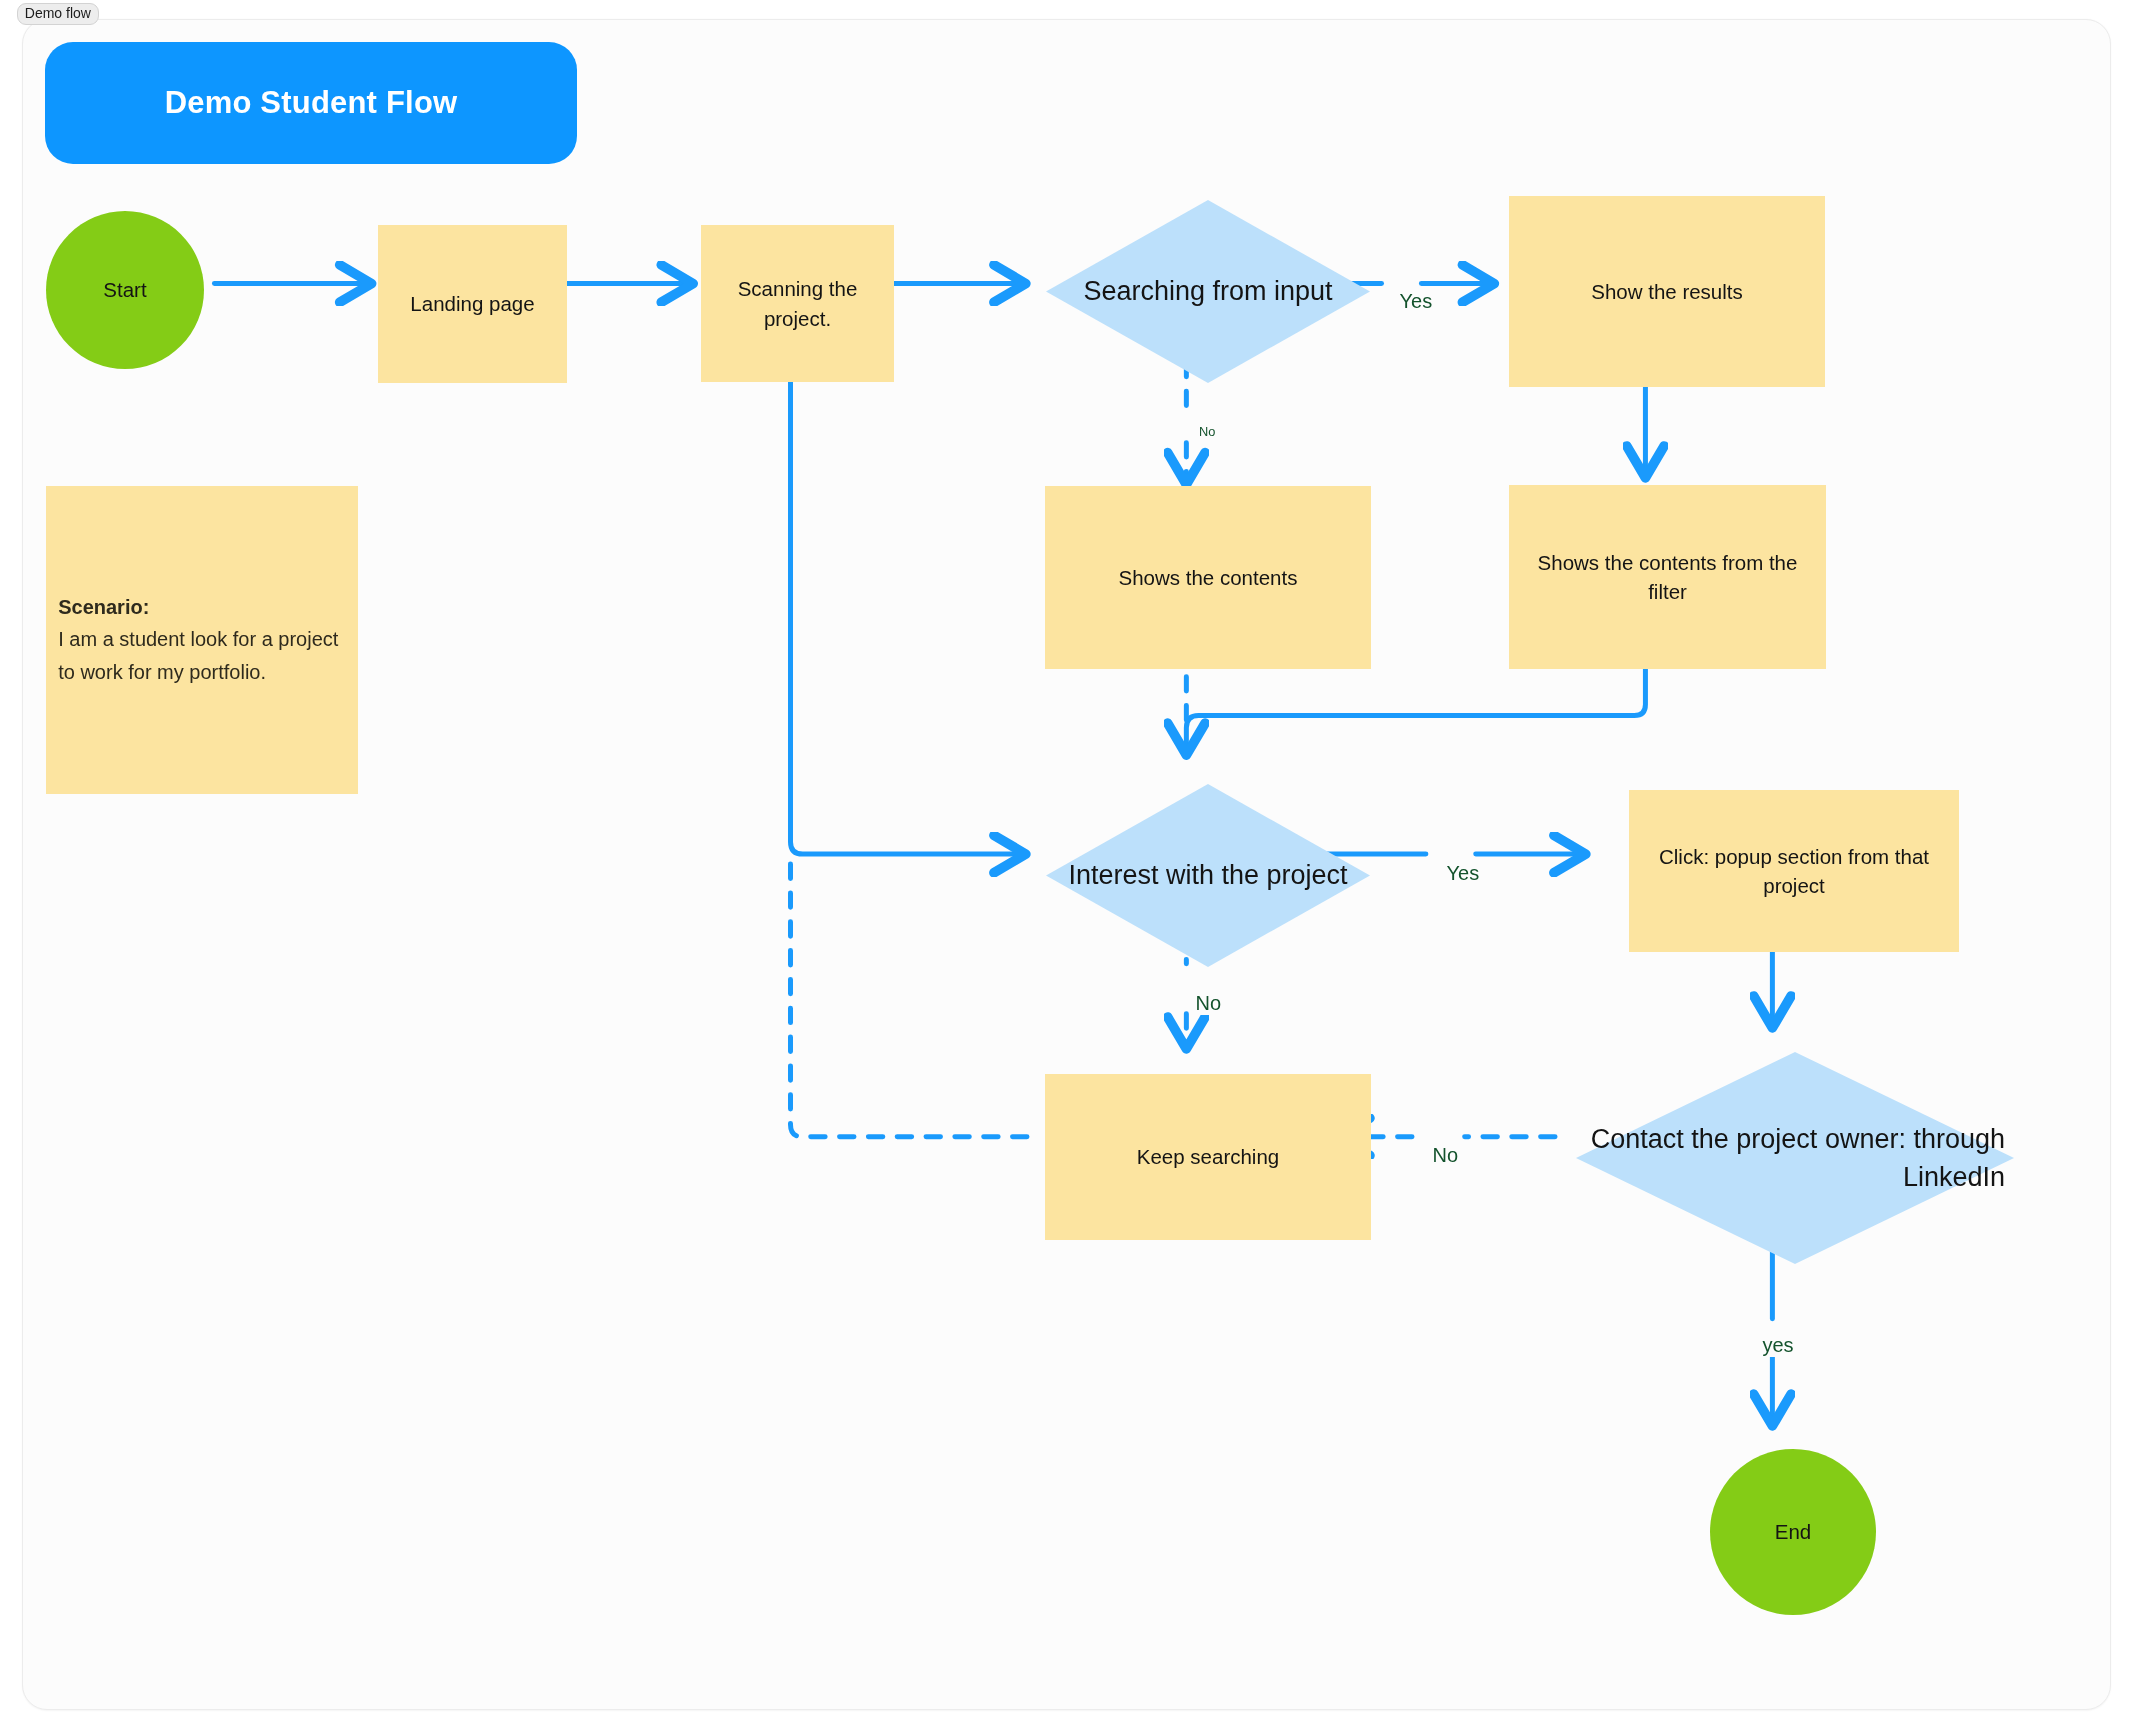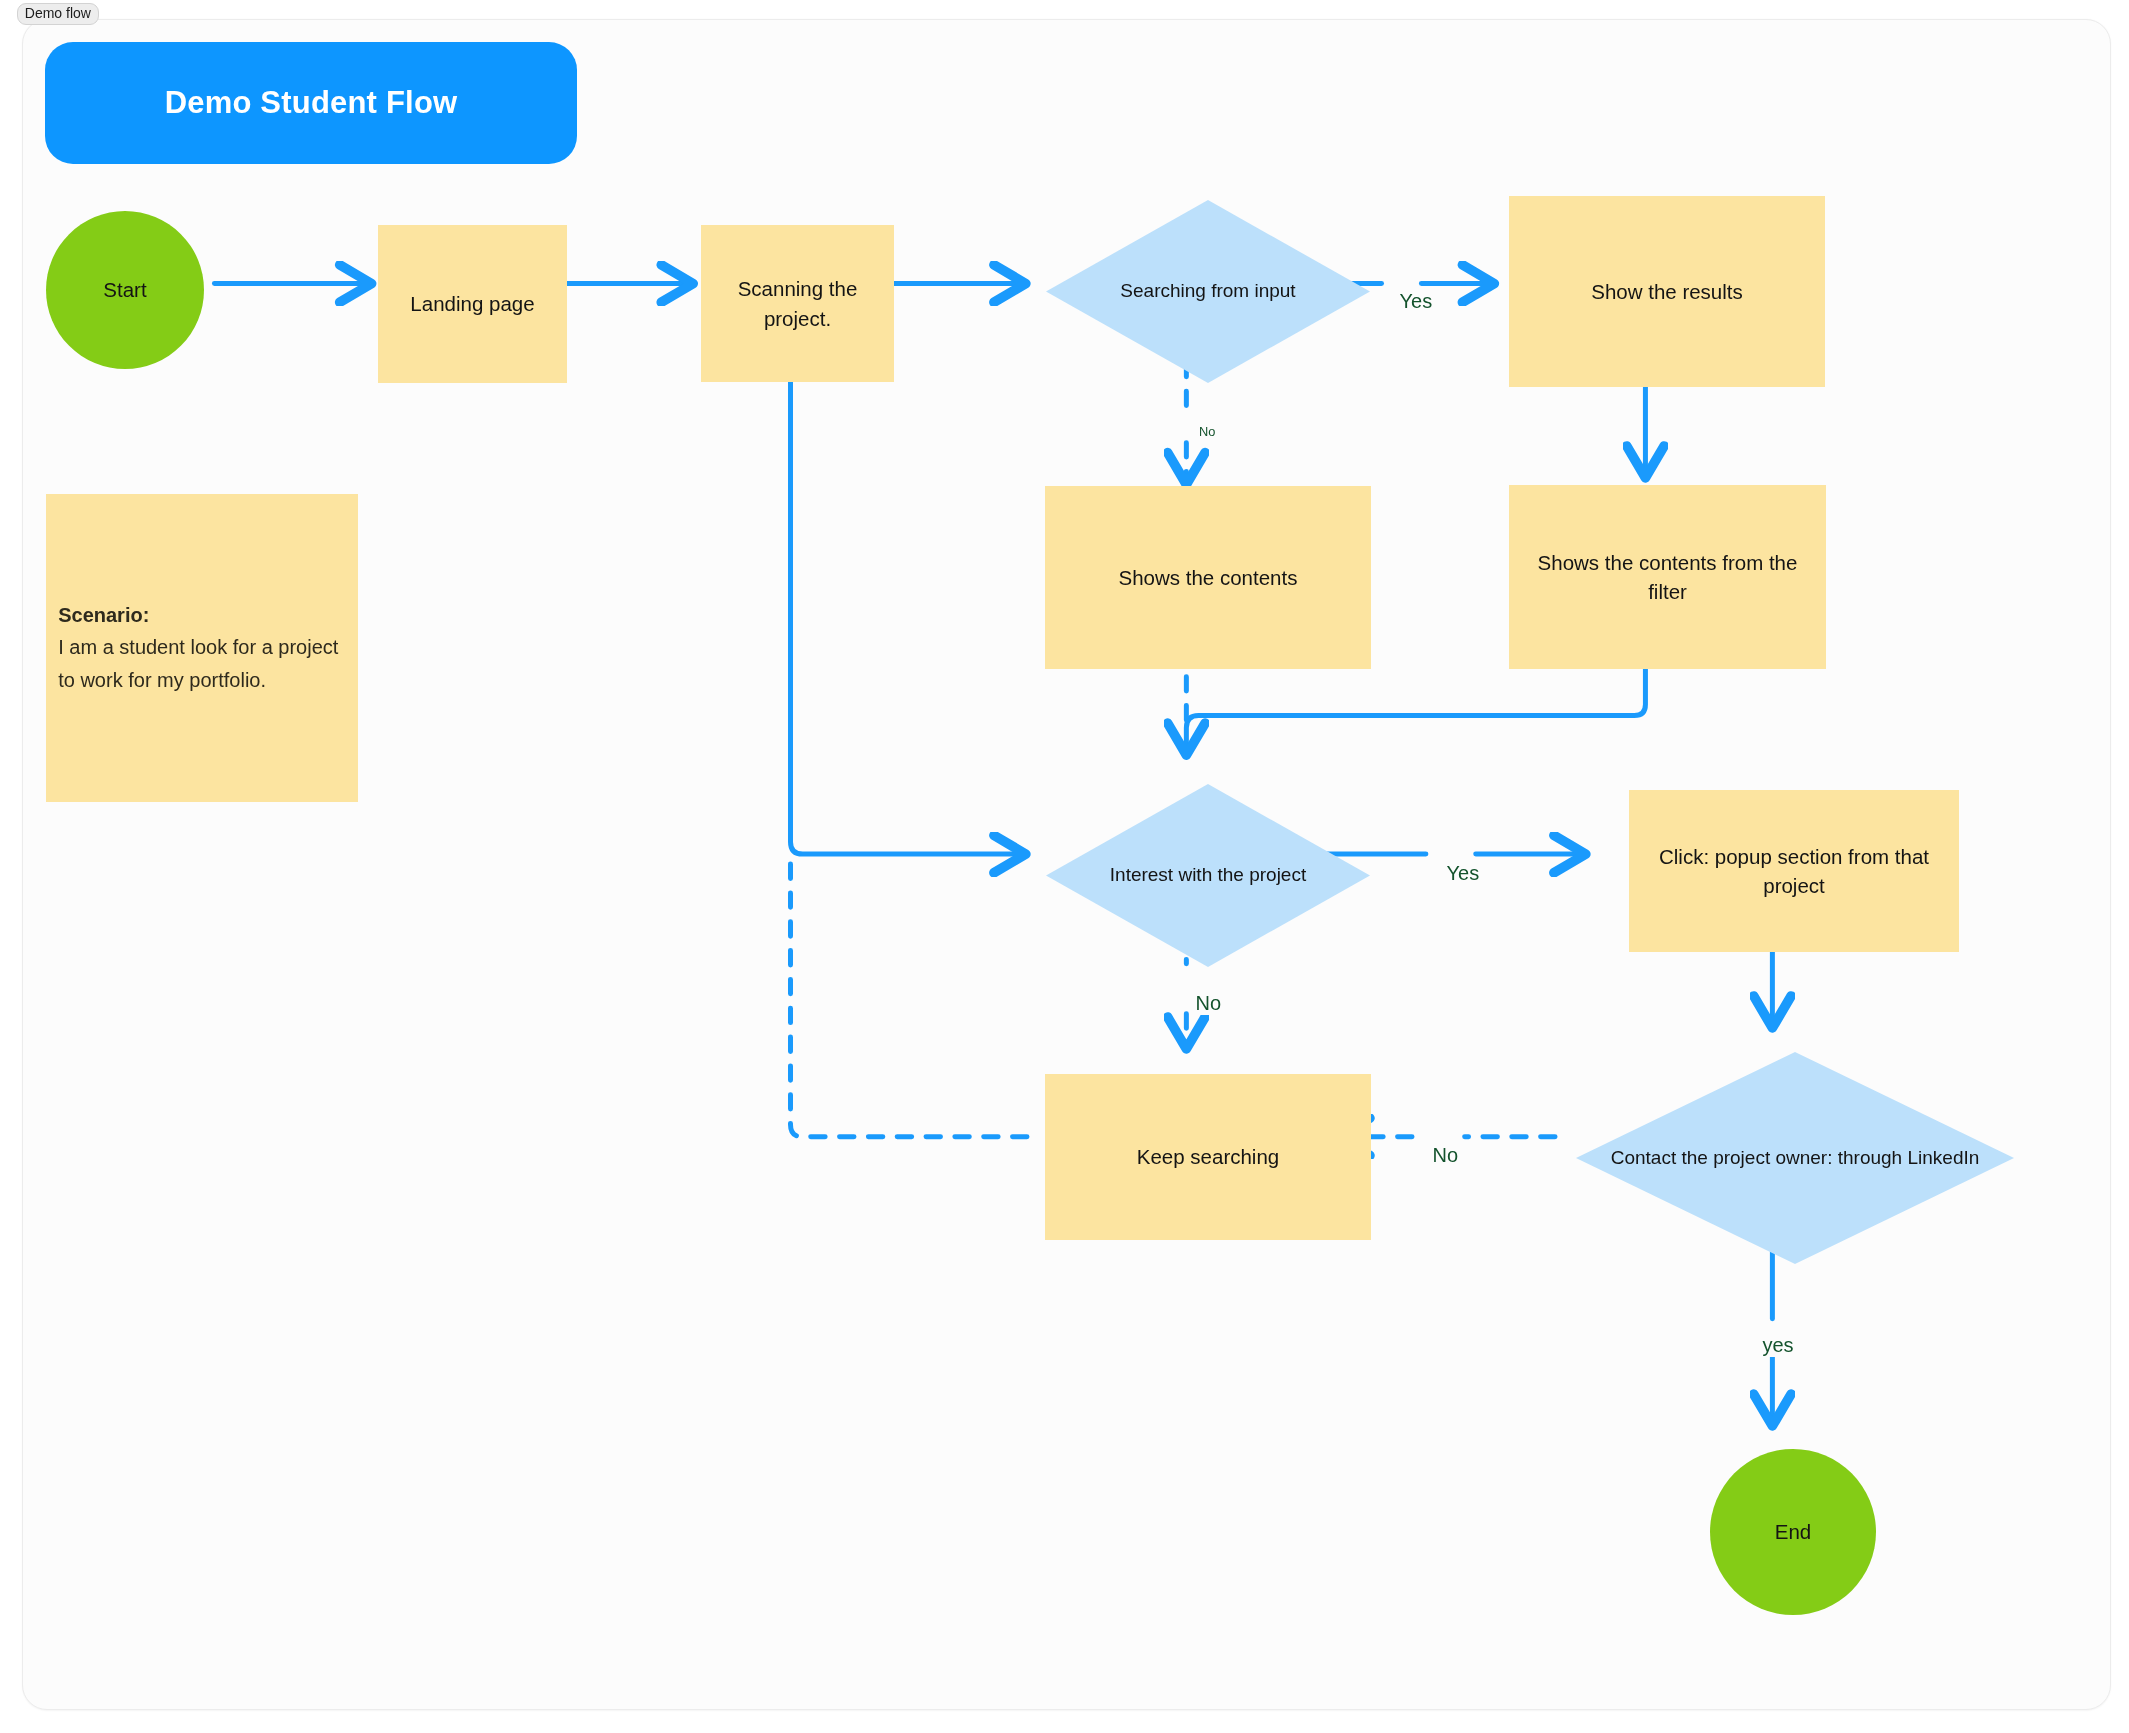--- a/index.html
+++ b/index.html
@@ -81,32 +81,31 @@
     z-index: 10;
   }
   .node-decision-shape {
     position: absolute; inset: 0;
     background: #bce0fb;
     clip-path: polygon(50% 0%, 100% 50%, 50% 100%, 0% 50%);
   }
   .node-decision-label {
     position: absolute; inset: 0;
     display: flex; align-items: center; justify-content: center;
-    text-align: left;
+    text-align: right;
     color: #141414;
-    font-size: 19px;
+    font-size: 27px;
     line-height: 1.42;
     padding: 0 9px;
   }
   .node-note {
     background: #fce4a0;
     display: block;
     text-align: left;
     padding: 11px;
-    margin-top: 8px;
   }
   .note-inner {
     position: absolute;
     left: 12.2px; right: 12.2px;
     top: 50%;
     transform: translateY(-50%);
     font-size: 20px;
     line-height: 1.62;
     color: #2e2a1d;
   }

